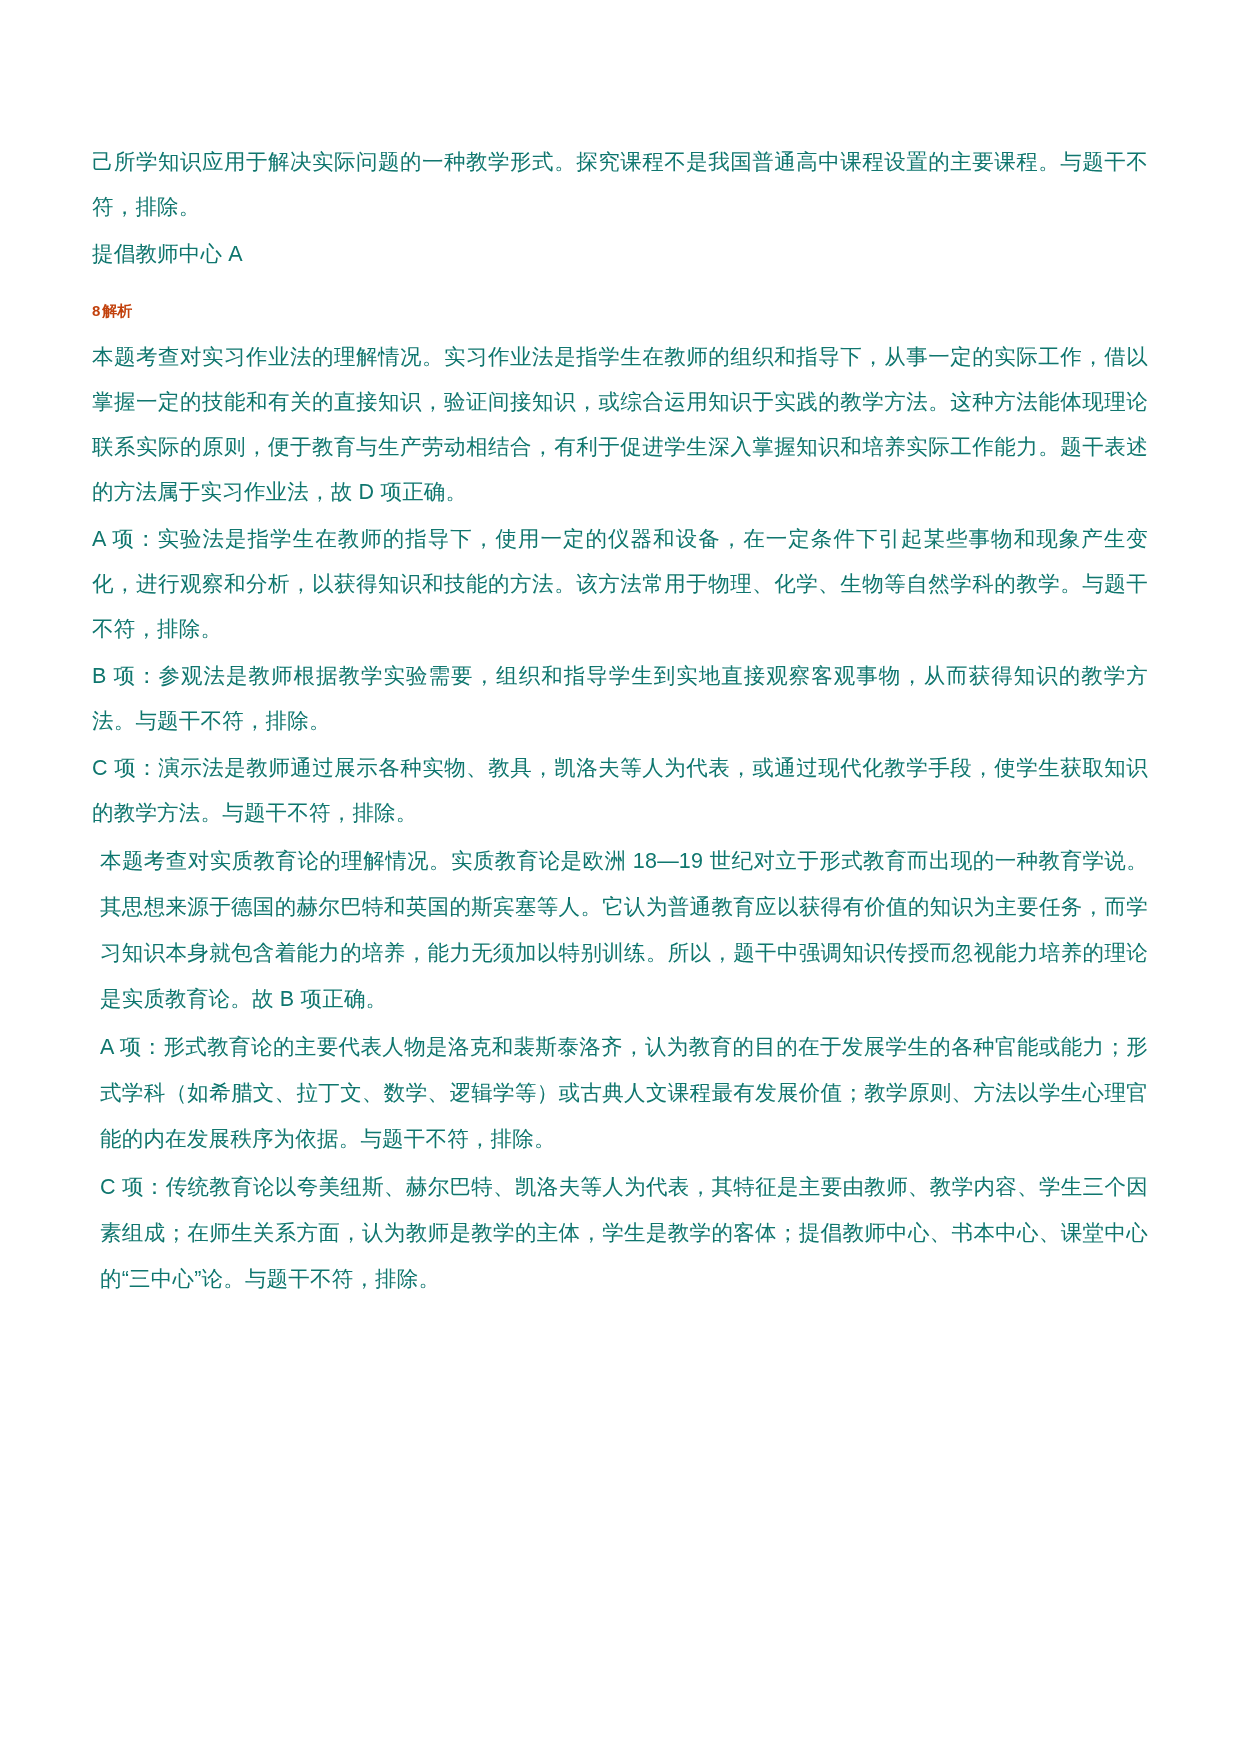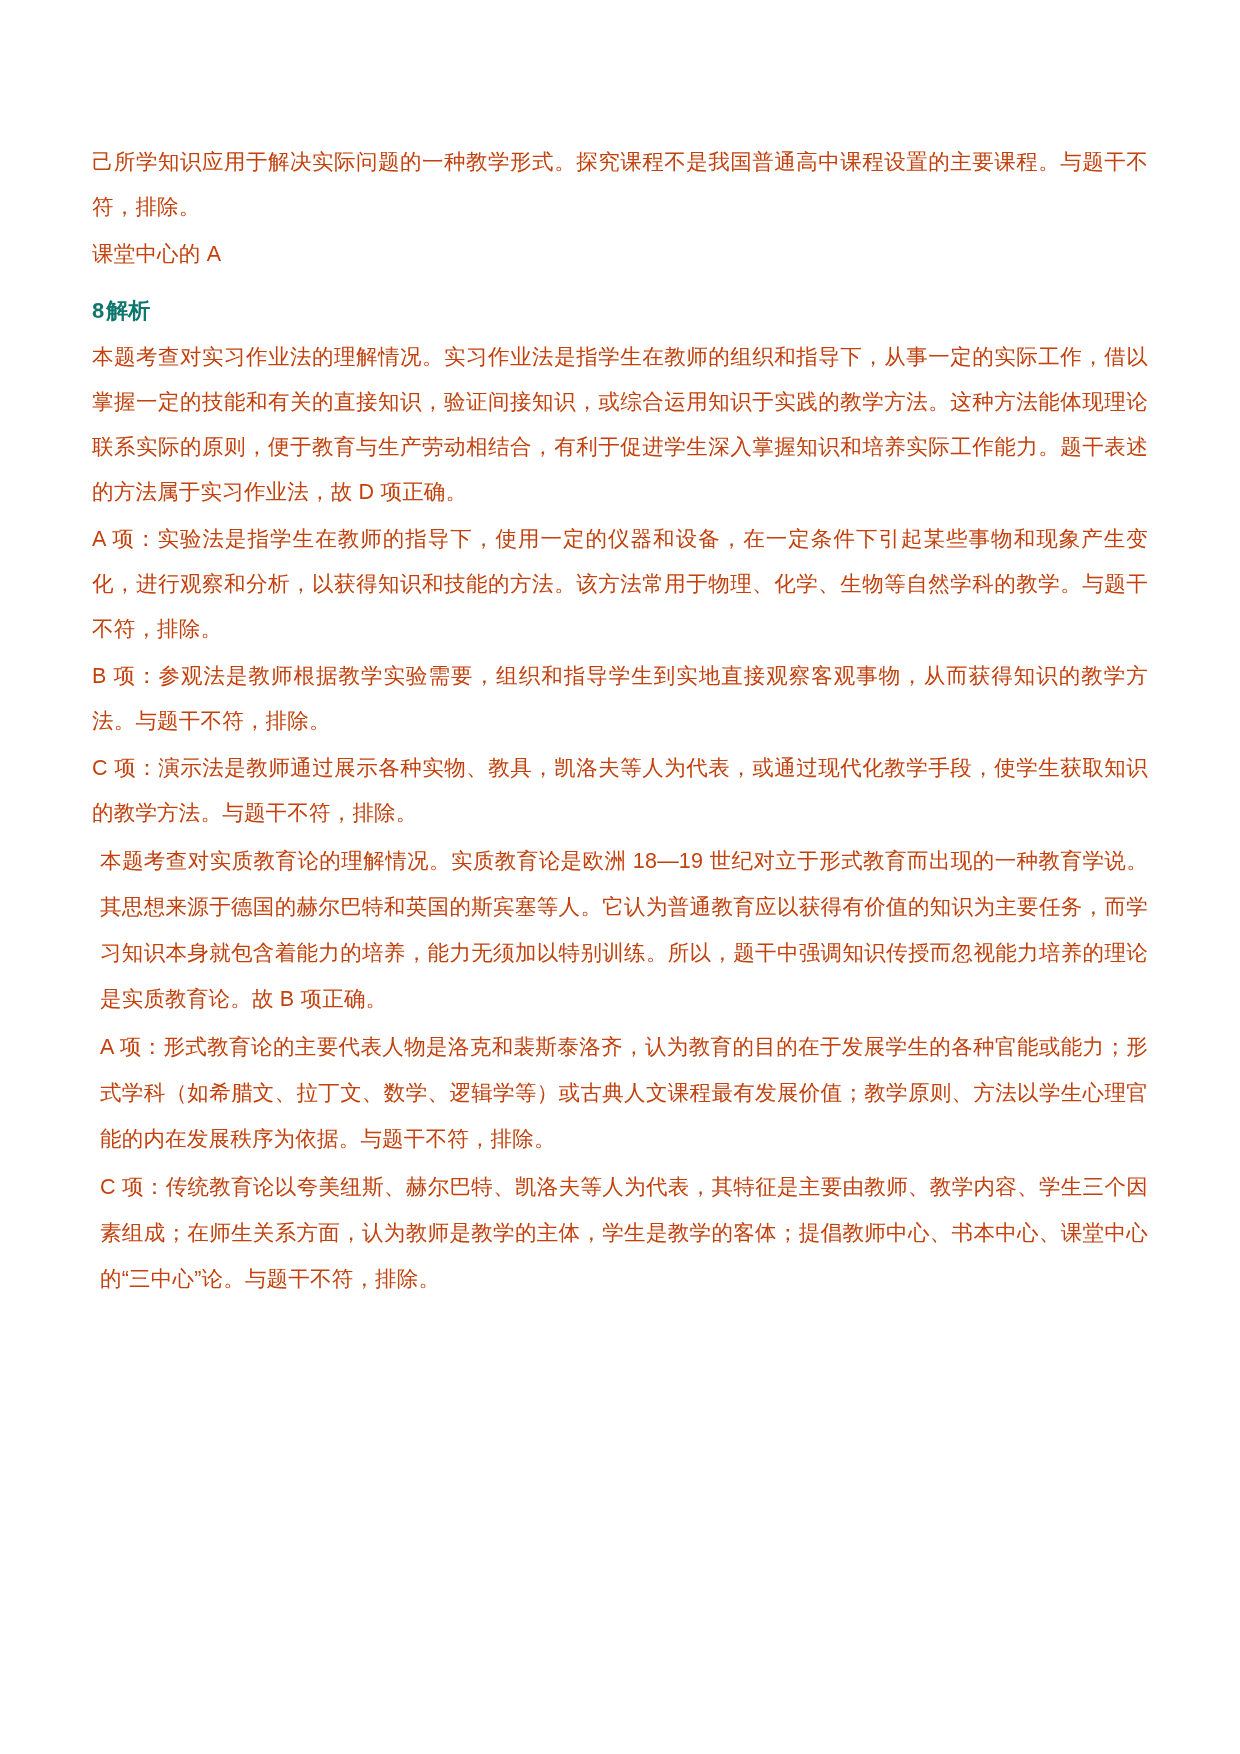--- a/index.html
+++ b/index.html
@@ -22,53 +22,53 @@
     position: relative;
   }
   .doc {
     width: 1056px;
   }
   p.para {
     margin: 0 0 2px 0;
     font-size: 21.5px;
     line-height: 45px;
     letter-spacing: 0.2px;
-    color: #c2410c;
+    color: #0f766e;
     text-align: justify;
     text-justify: inter-ideograph;
     word-break: break-all;
   }
   p.para.loose {
     line-height: 46px;
     margin-left: 8px;
   }
   .section-head {
     margin: 16px 0 6px 0;
-    font-size: 22px;
+    font-size: 15px;
     line-height: 36px;
     font-weight: bold;
-    color: #0f766e;
+    color: #c2410c;
   }
   .section-head .num {
     font-weight: bold;
     margin-right: 2px;
   }
   .section-head .word {
     font-weight: bold;
   }
 </style>
 </head>
 <body>
 
 <div class="page">
   <div class="doc">
 
     <p class="para">己所学知识应用于解决实际问题的一种教学形式。探究课程不是我国普通高中课程设置的主要课程。与题干不符，排除。</p>
 
-    <p class="para">课堂中心的 A</p>
+    <p class="para">提倡教师中心 A</p>
 
     <div class="section-head">
       <span class="num">8</span><span class="word">解析</span>
     </div>
 
     <p class="para">本题考查对实习作业法的理解情况。实习作业法是指学生在教师的组织和指导下，从事一定的实际工作，借以掌握一定的技能和有关的直接知识，验证间接知识，或综合运用知识于实践的教学方法。这种方法能体现理论联系实际的原则，便于教育与生产劳动相结合，有利于促进学生深入掌握知识和培养实际工作能力。题干表述的方法属于实习作业法，故 D 项正确。</p>
 
     <p class="para">A 项：实验法是指学生在教师的指导下，使用一定的仪器和设备，在一定条件下引起某些事物和现象产生变化，进行观察和分析，以获得知识和技能的方法。该方法常用于物理、化学、生物等自然学科的教学。与题干不符，排除。</p>
 
     <p class="para">B 项：参观法是教师根据教学实验需要，组织和指导学生到实地直接观察客观事物，从而获得知识的教学方法。与题干不符，排除。</p>

